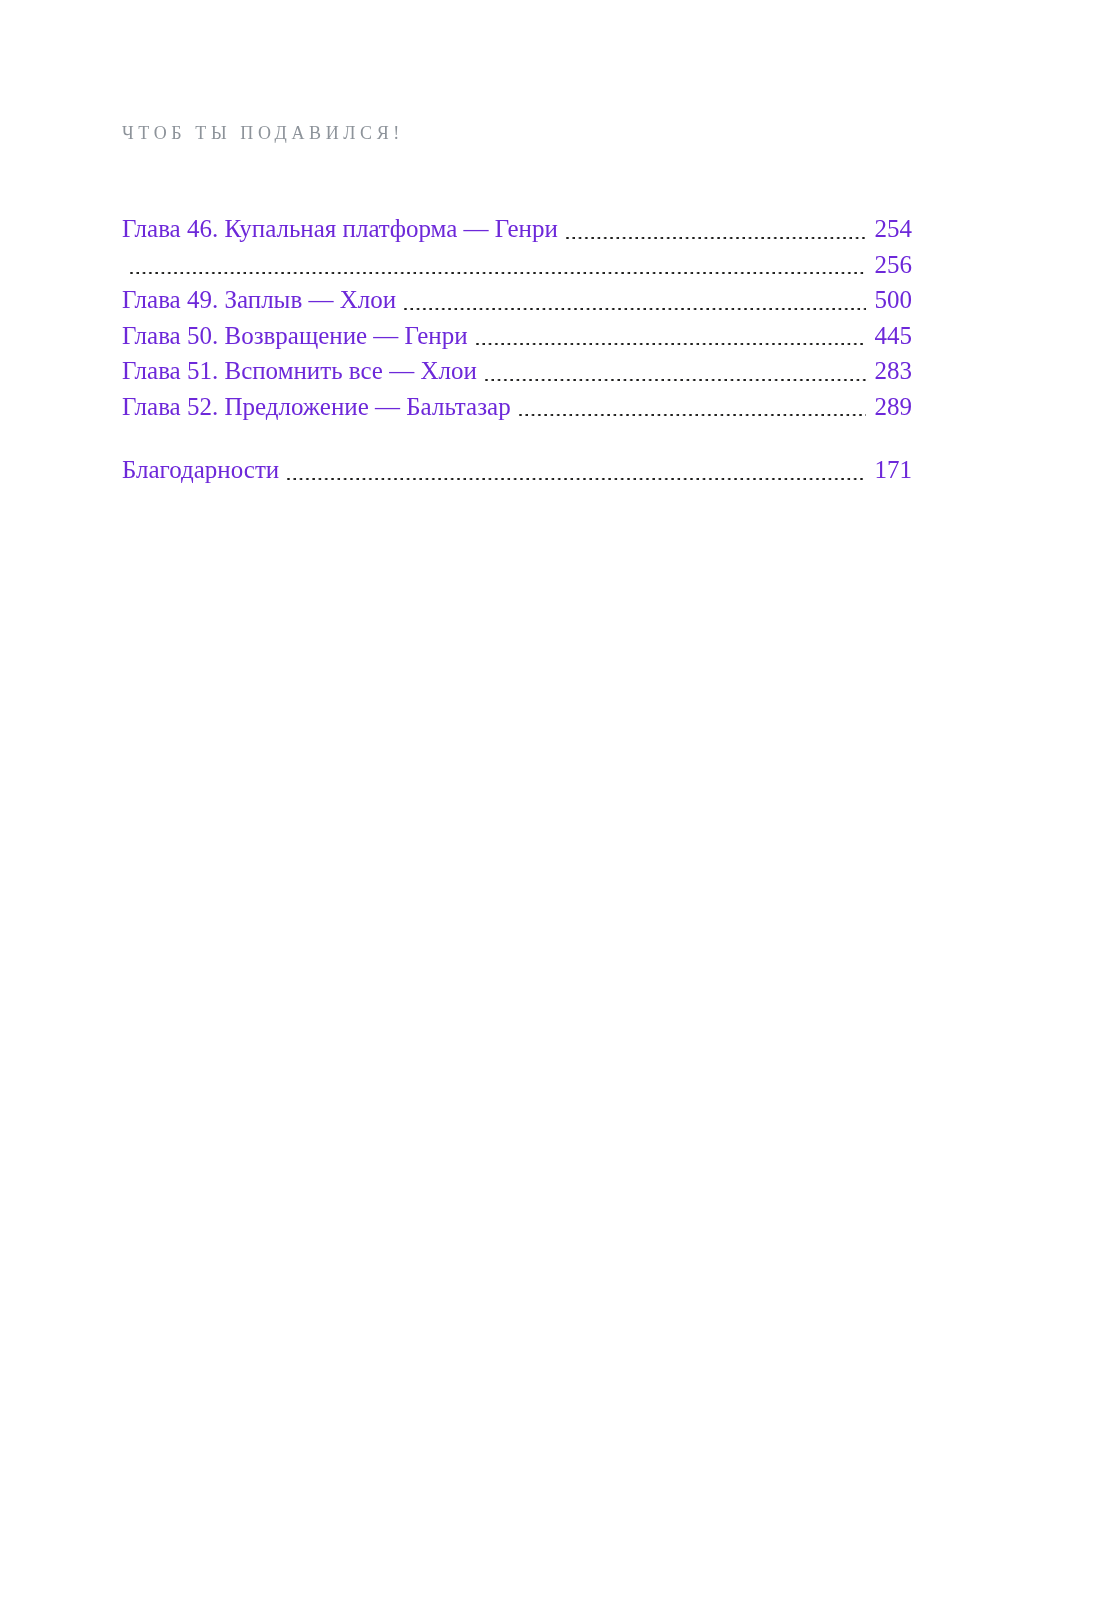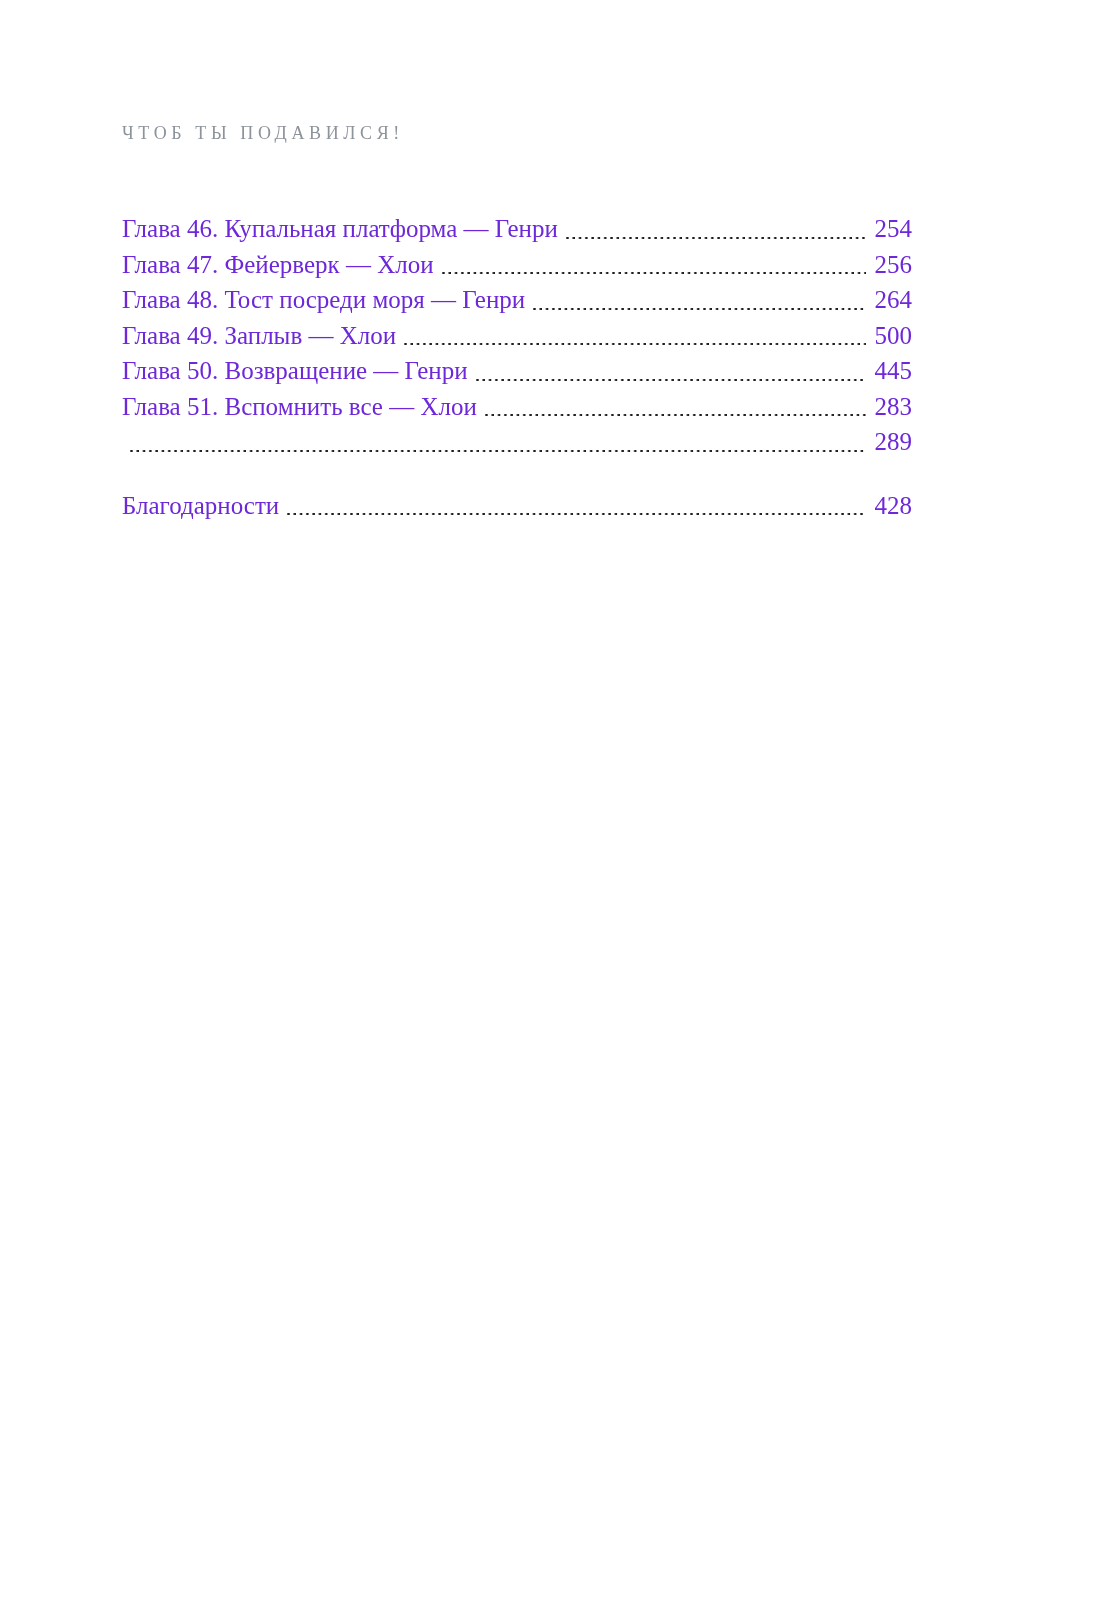--- a/index.html
+++ b/index.html
@@ -80,55 +80,50 @@
 
   <div class="toc">
 
     <div class="toc-row">
       <span class="toc-label">Глава 46. Купальная платформа — Генри</span>
       <span class="toc-dots"></span>
       <span class="toc-page">254</span>
     </div>
 
     <div class="toc-row">
-      <span class="toc-label">Глава 47. Фейерверк — Хлои</span>
       <span class="toc-dots"></span>
       <span class="toc-page">256</span>
     </div>
 
-    <div class="toc-row">
-      <span class="toc-label">Глава 48. Тост посреди моря — Генри</span>
-      <span class="toc-dots"></span>
-      <span class="toc-page">264</span>
-    </div>
 
     <div class="toc-row">
       <span class="toc-label">Глава 49. Заплыв — Хлои</span>
       <span class="toc-dots"></span>
       <span class="toc-page">500</span>
     </div>
 
     <div class="toc-row">
       <span class="toc-label">Глава 50. Возвращение — Генри</span>
       <span class="toc-dots"></span>
       <span class="toc-page">445</span>
     </div>
 
     <div class="toc-row">
       <span class="toc-label">Глава 51. Вспомнить все — Хлои</span>
       <span class="toc-dots"></span>
       <span class="toc-page">283</span>
     </div>
 
     <div class="toc-row">
+      <span class="toc-label">Глава 52. Предложение — Бальтазар</span>
       <span class="toc-dots"></span>
       <span class="toc-page">289</span>
     </div>
 
     <div class="toc-row back-matter">
       <span class="toc-label">Благодарности</span>
       <span class="toc-dots"></span>
-      <span class="toc-page">428</span>
+      <span class="toc-page">171</span>
     </div>
 
   </div>
 
 </div>
 
 </body></html>

